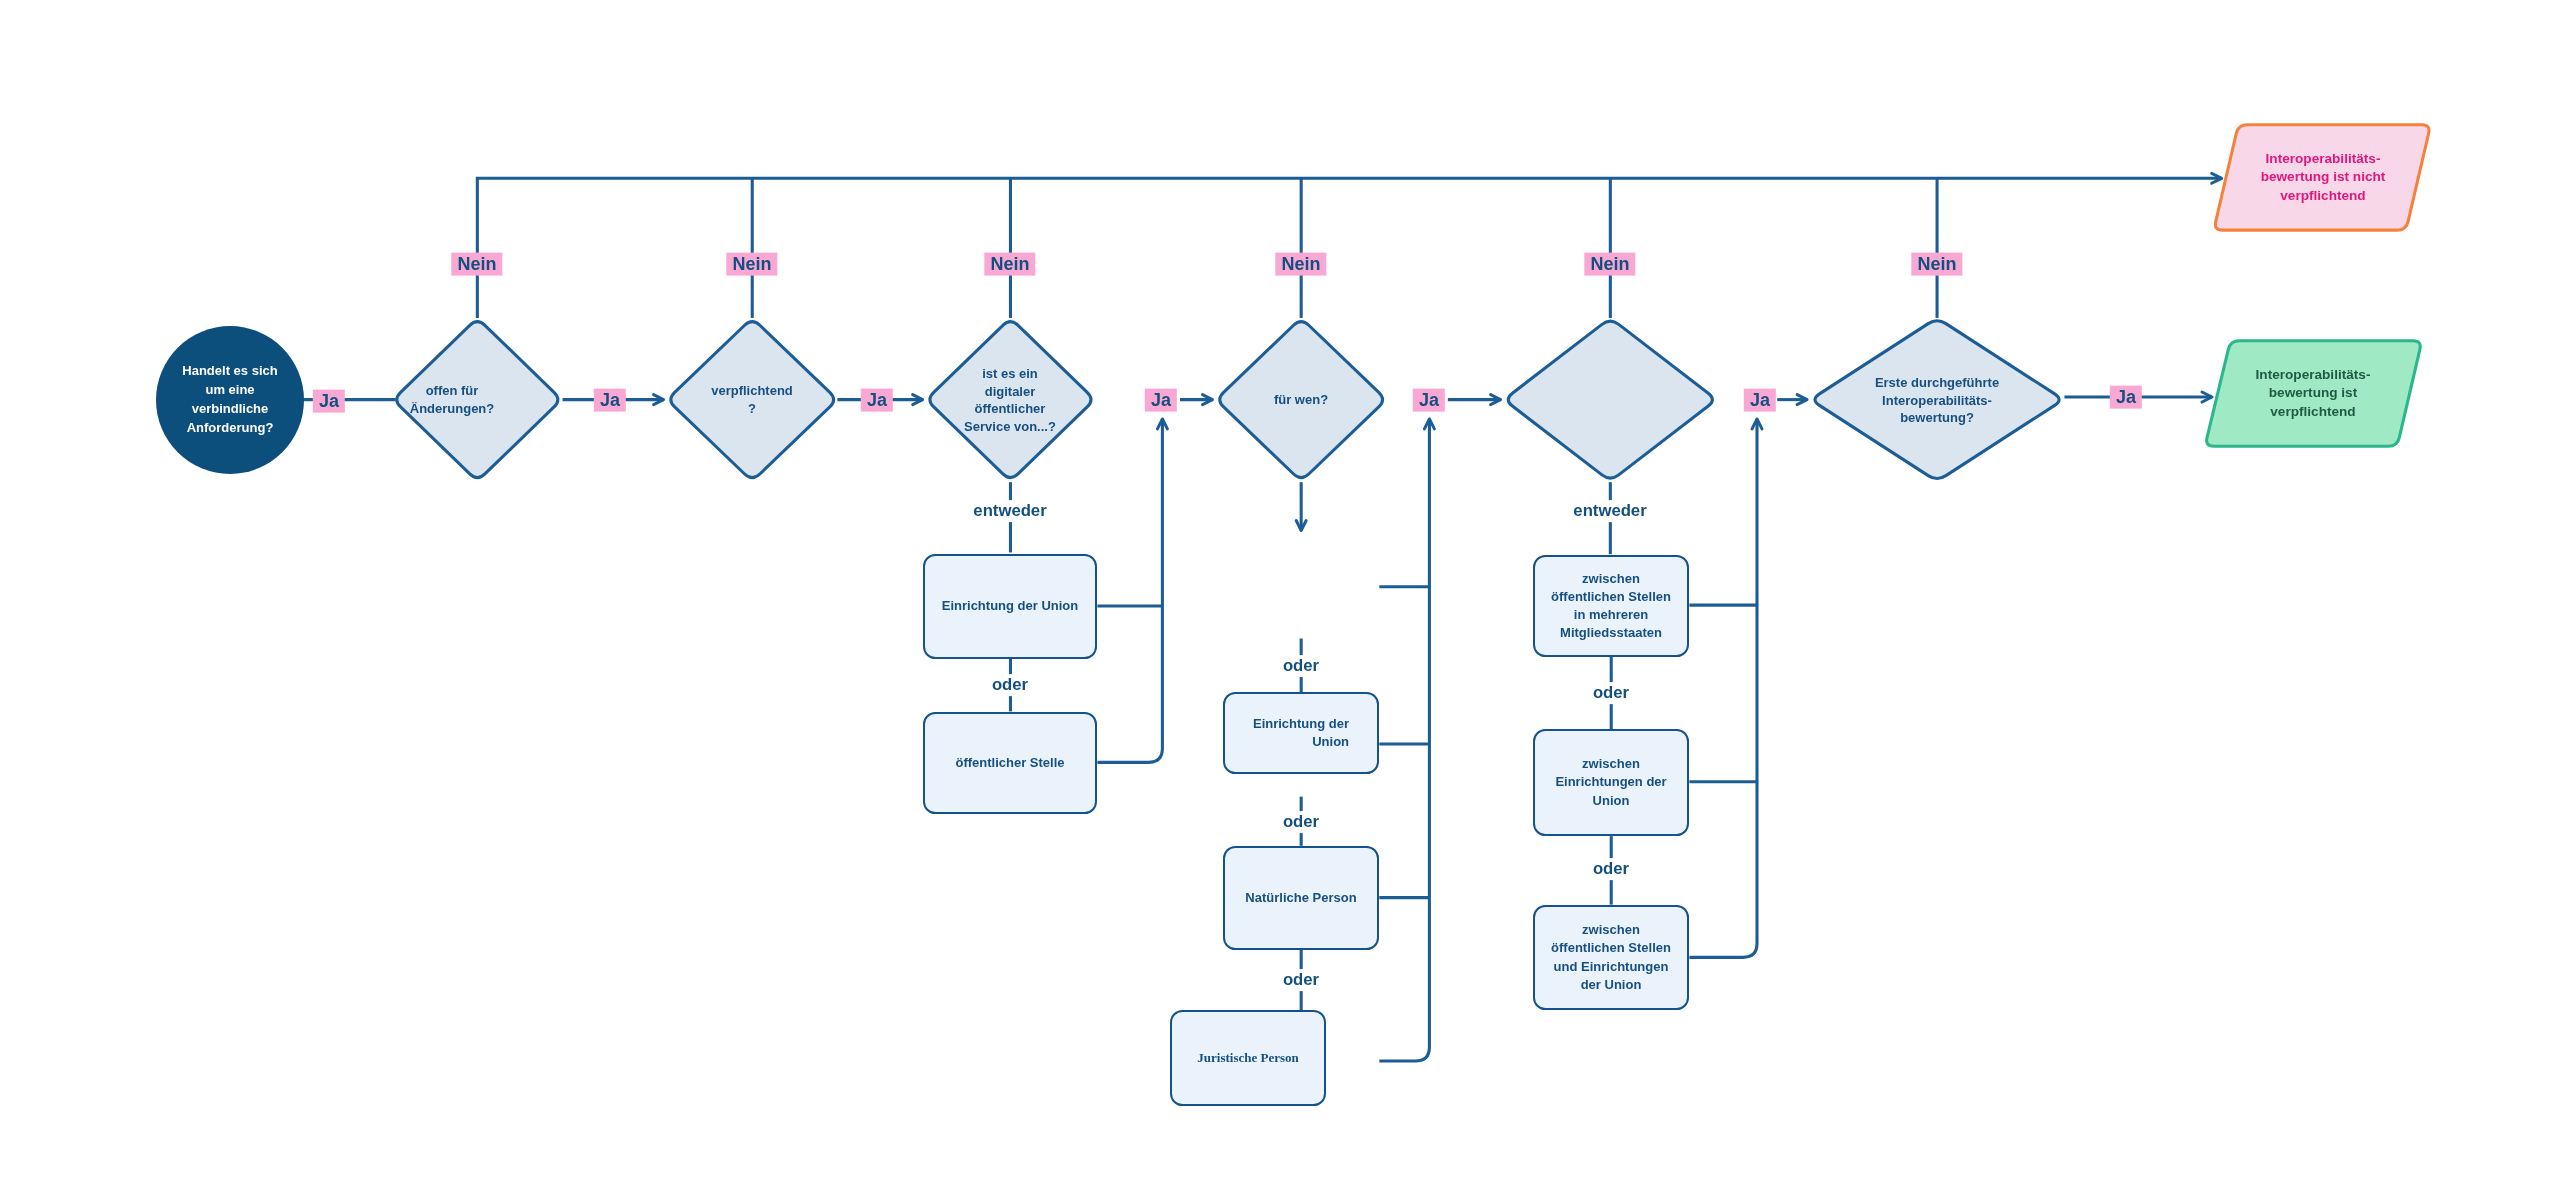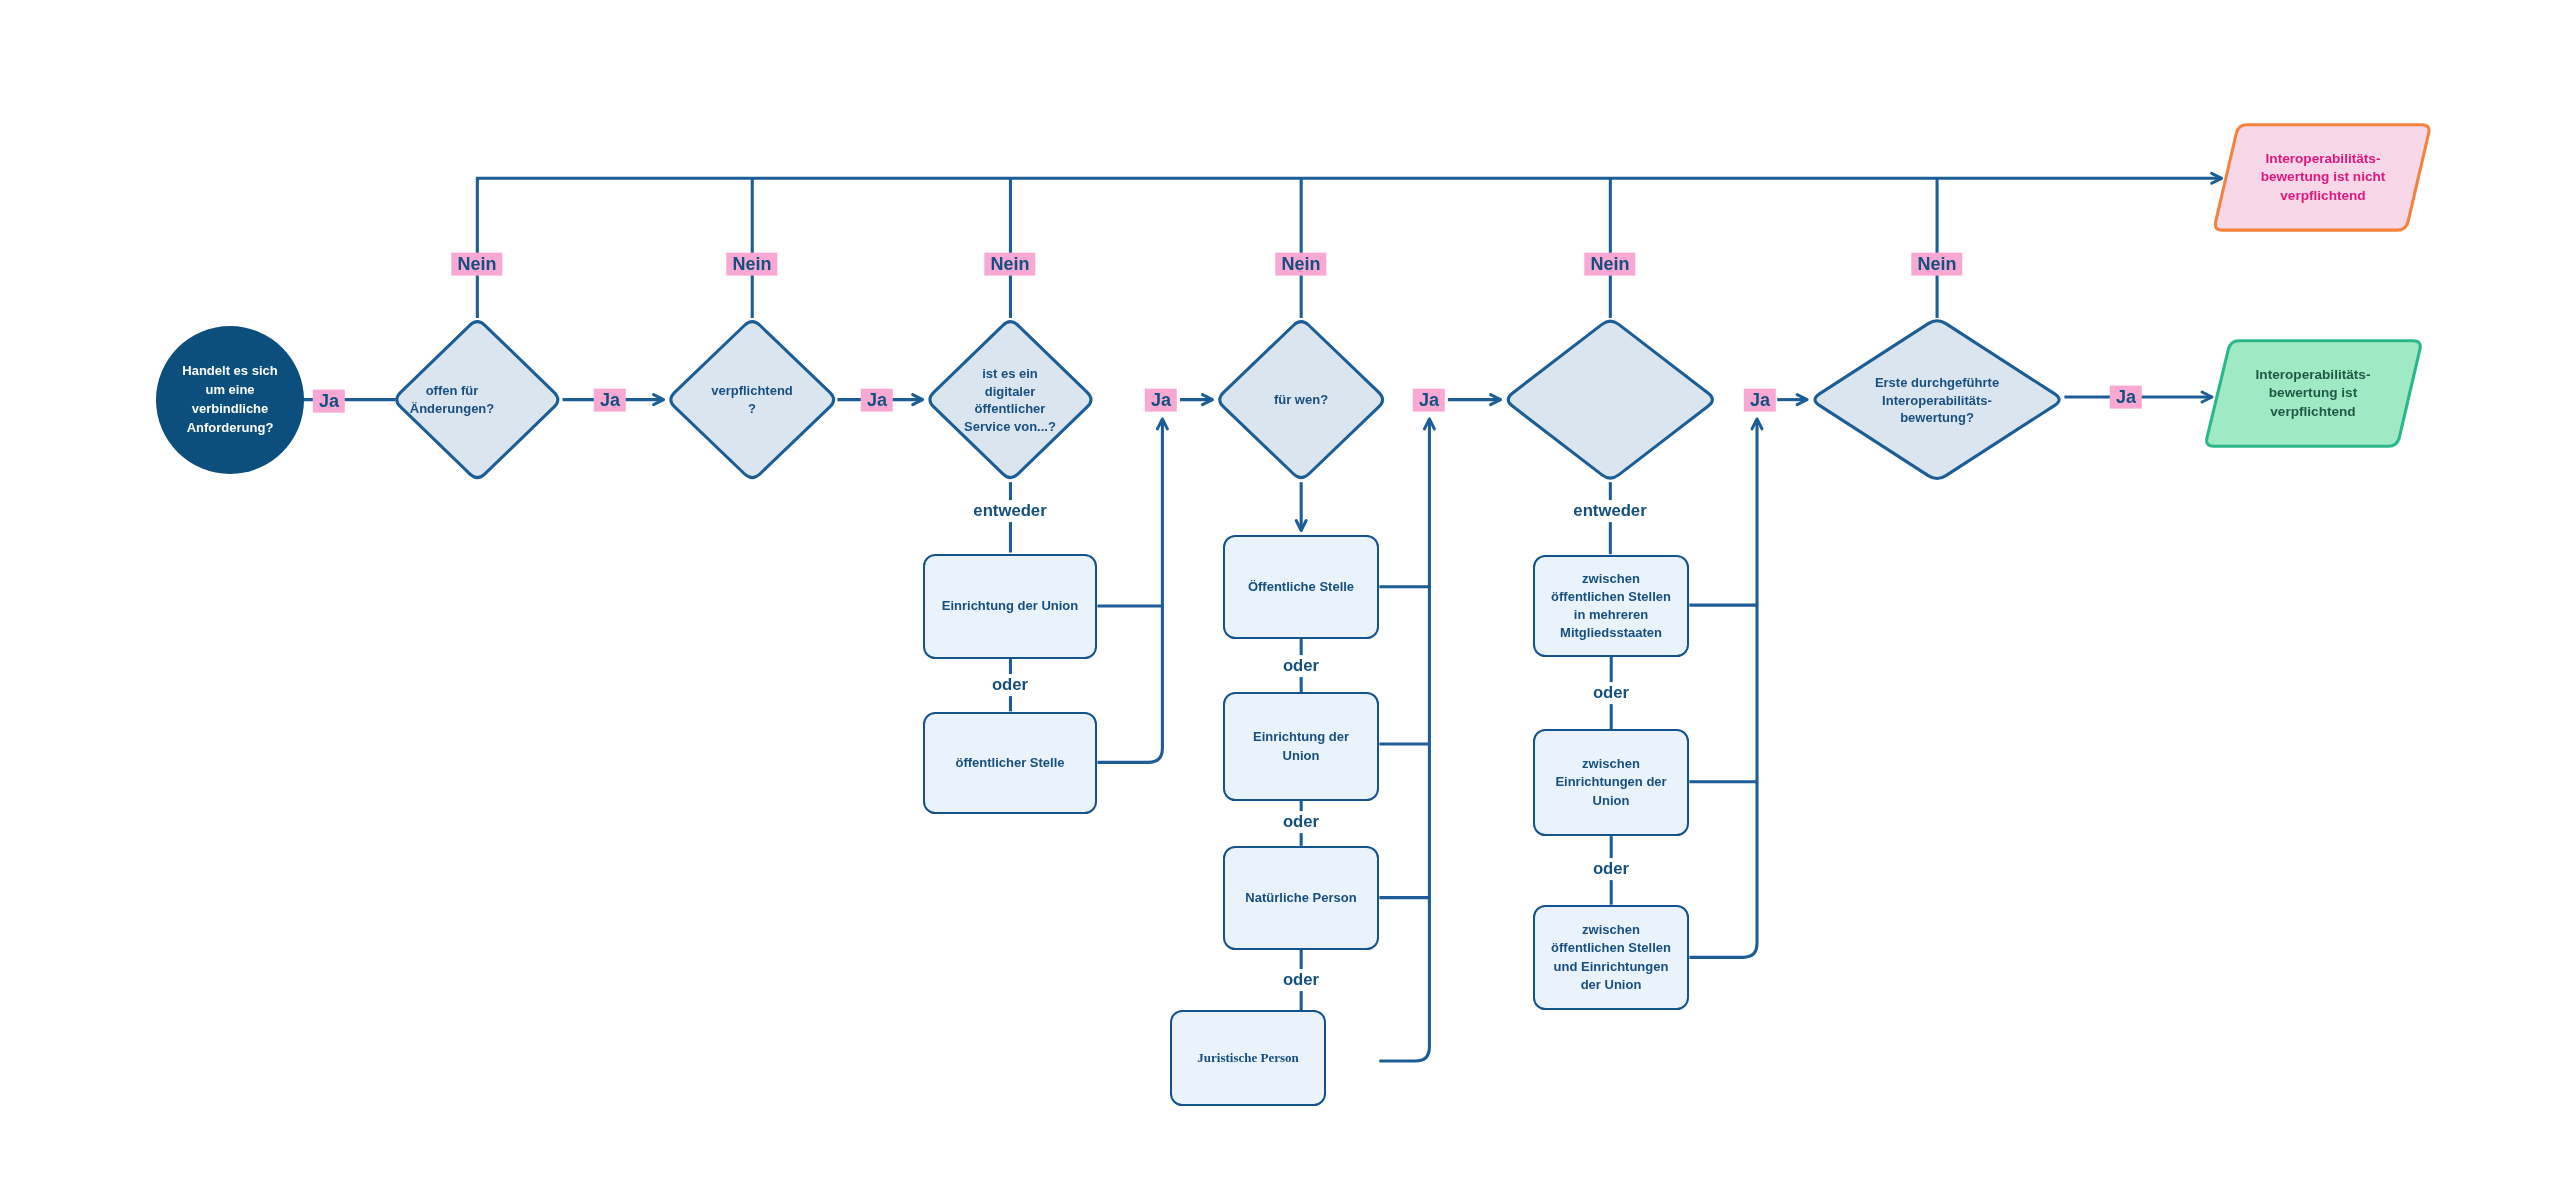--- a/index.html
+++ b/index.html
@@ -108,22 +108,21 @@
 öffentlicher
 Service von...?</div>
   <div class="overlay node-text" style="left:1301px;top:400px;width:141px;">für wen?</div>
   <div class="overlay node-text" style="left:1937px;top:400px;width:202px;">Erste durchgeführte
 Interoperabilitäts-
 bewertung?</div>
 
   <div class="box" style="left:923px;top:554px;width:174px;height:105px;">Einrichtung der Union</div>
   <div class="box" style="left:923px;top:712px;width:174px;height:102px;">öffentlicher Stelle</div>
 
-  <div class="box" style="left:1223px;top:535px;width:156px;height:104px;">Öffentliche Stelle</div>
-  <div class="box" style="left:1223px;top:692px;width:156px;height:109px;">Einrichtung der
+  <div class="box" style="left:1223px;top:692px;width:156px;height:82px;text-align:right;">Einrichtung der
 Union</div>
   <div class="box" style="left:1223px;top:846px;width:156px;height:104px;">Natürliche Person</div>
   <div class="box" style="left:1170px;top:1010px;width:156px;height:96px;font-family:Liberation Serif, serif;">Juristische Person</div>
 
   <div class="box" style="left:1533px;top:555px;width:156px;height:102px;">zwischen
 öffentlichen Stellen
 in mehreren
 Mitgliedsstaaten</div>
   <div class="box" style="left:1533px;top:729px;width:156px;height:107px;">zwischen
 Einrichtungen der

